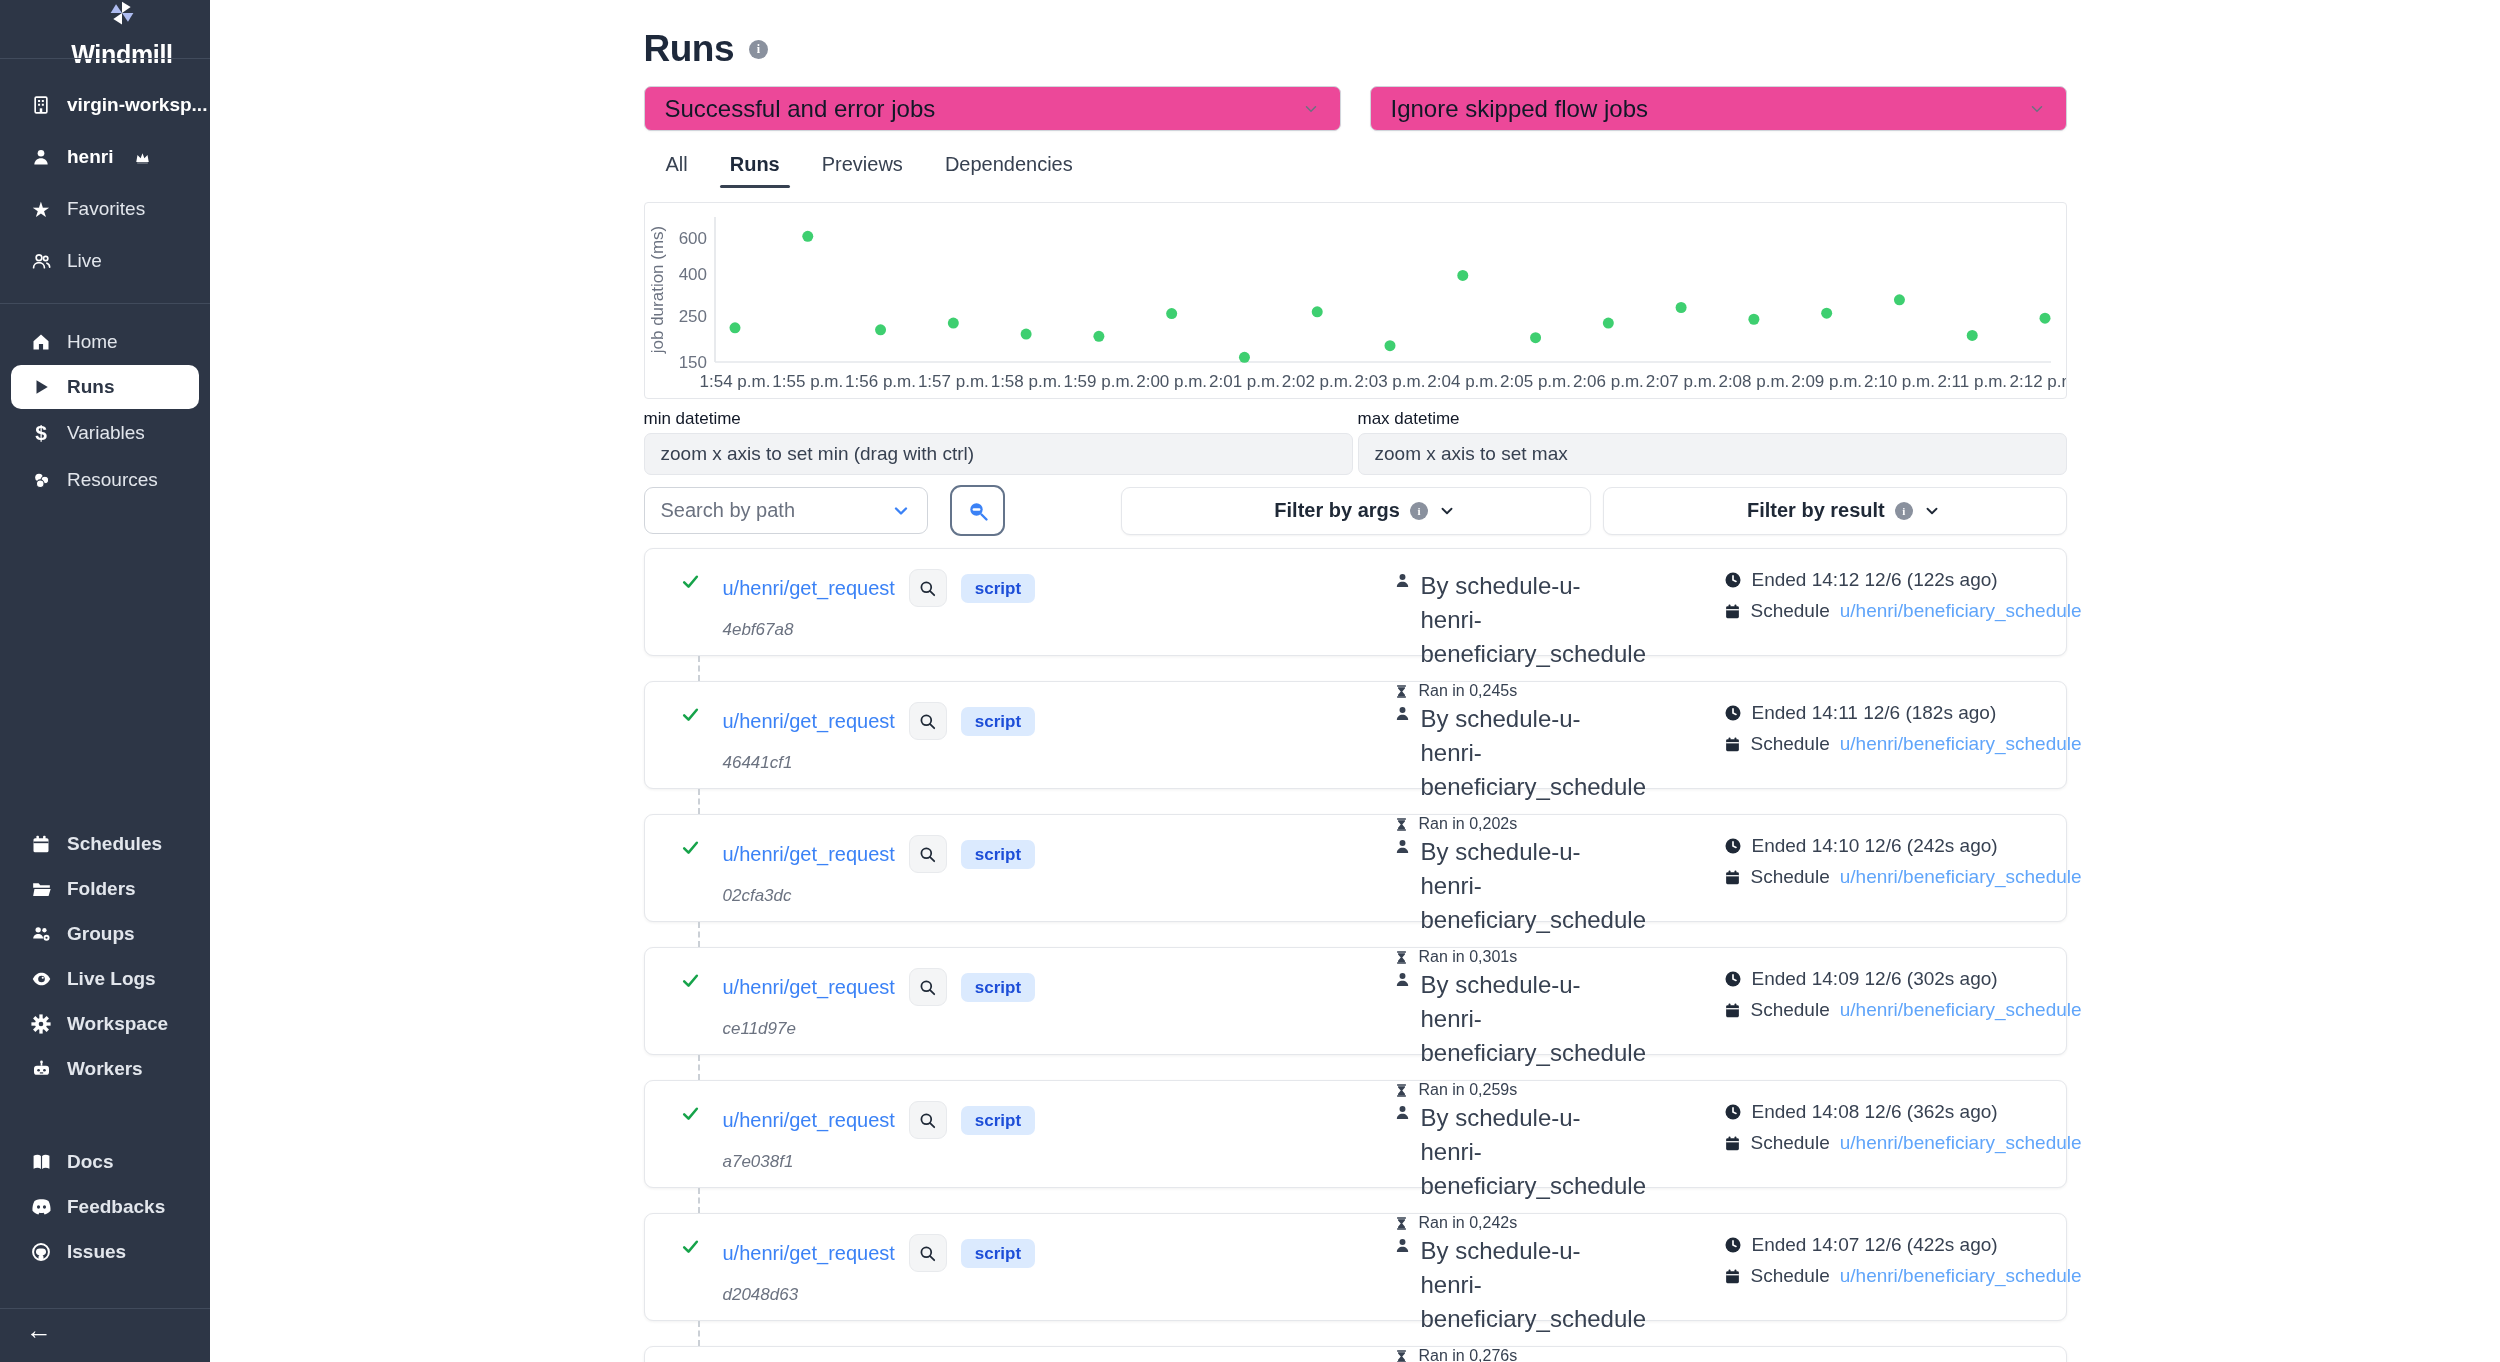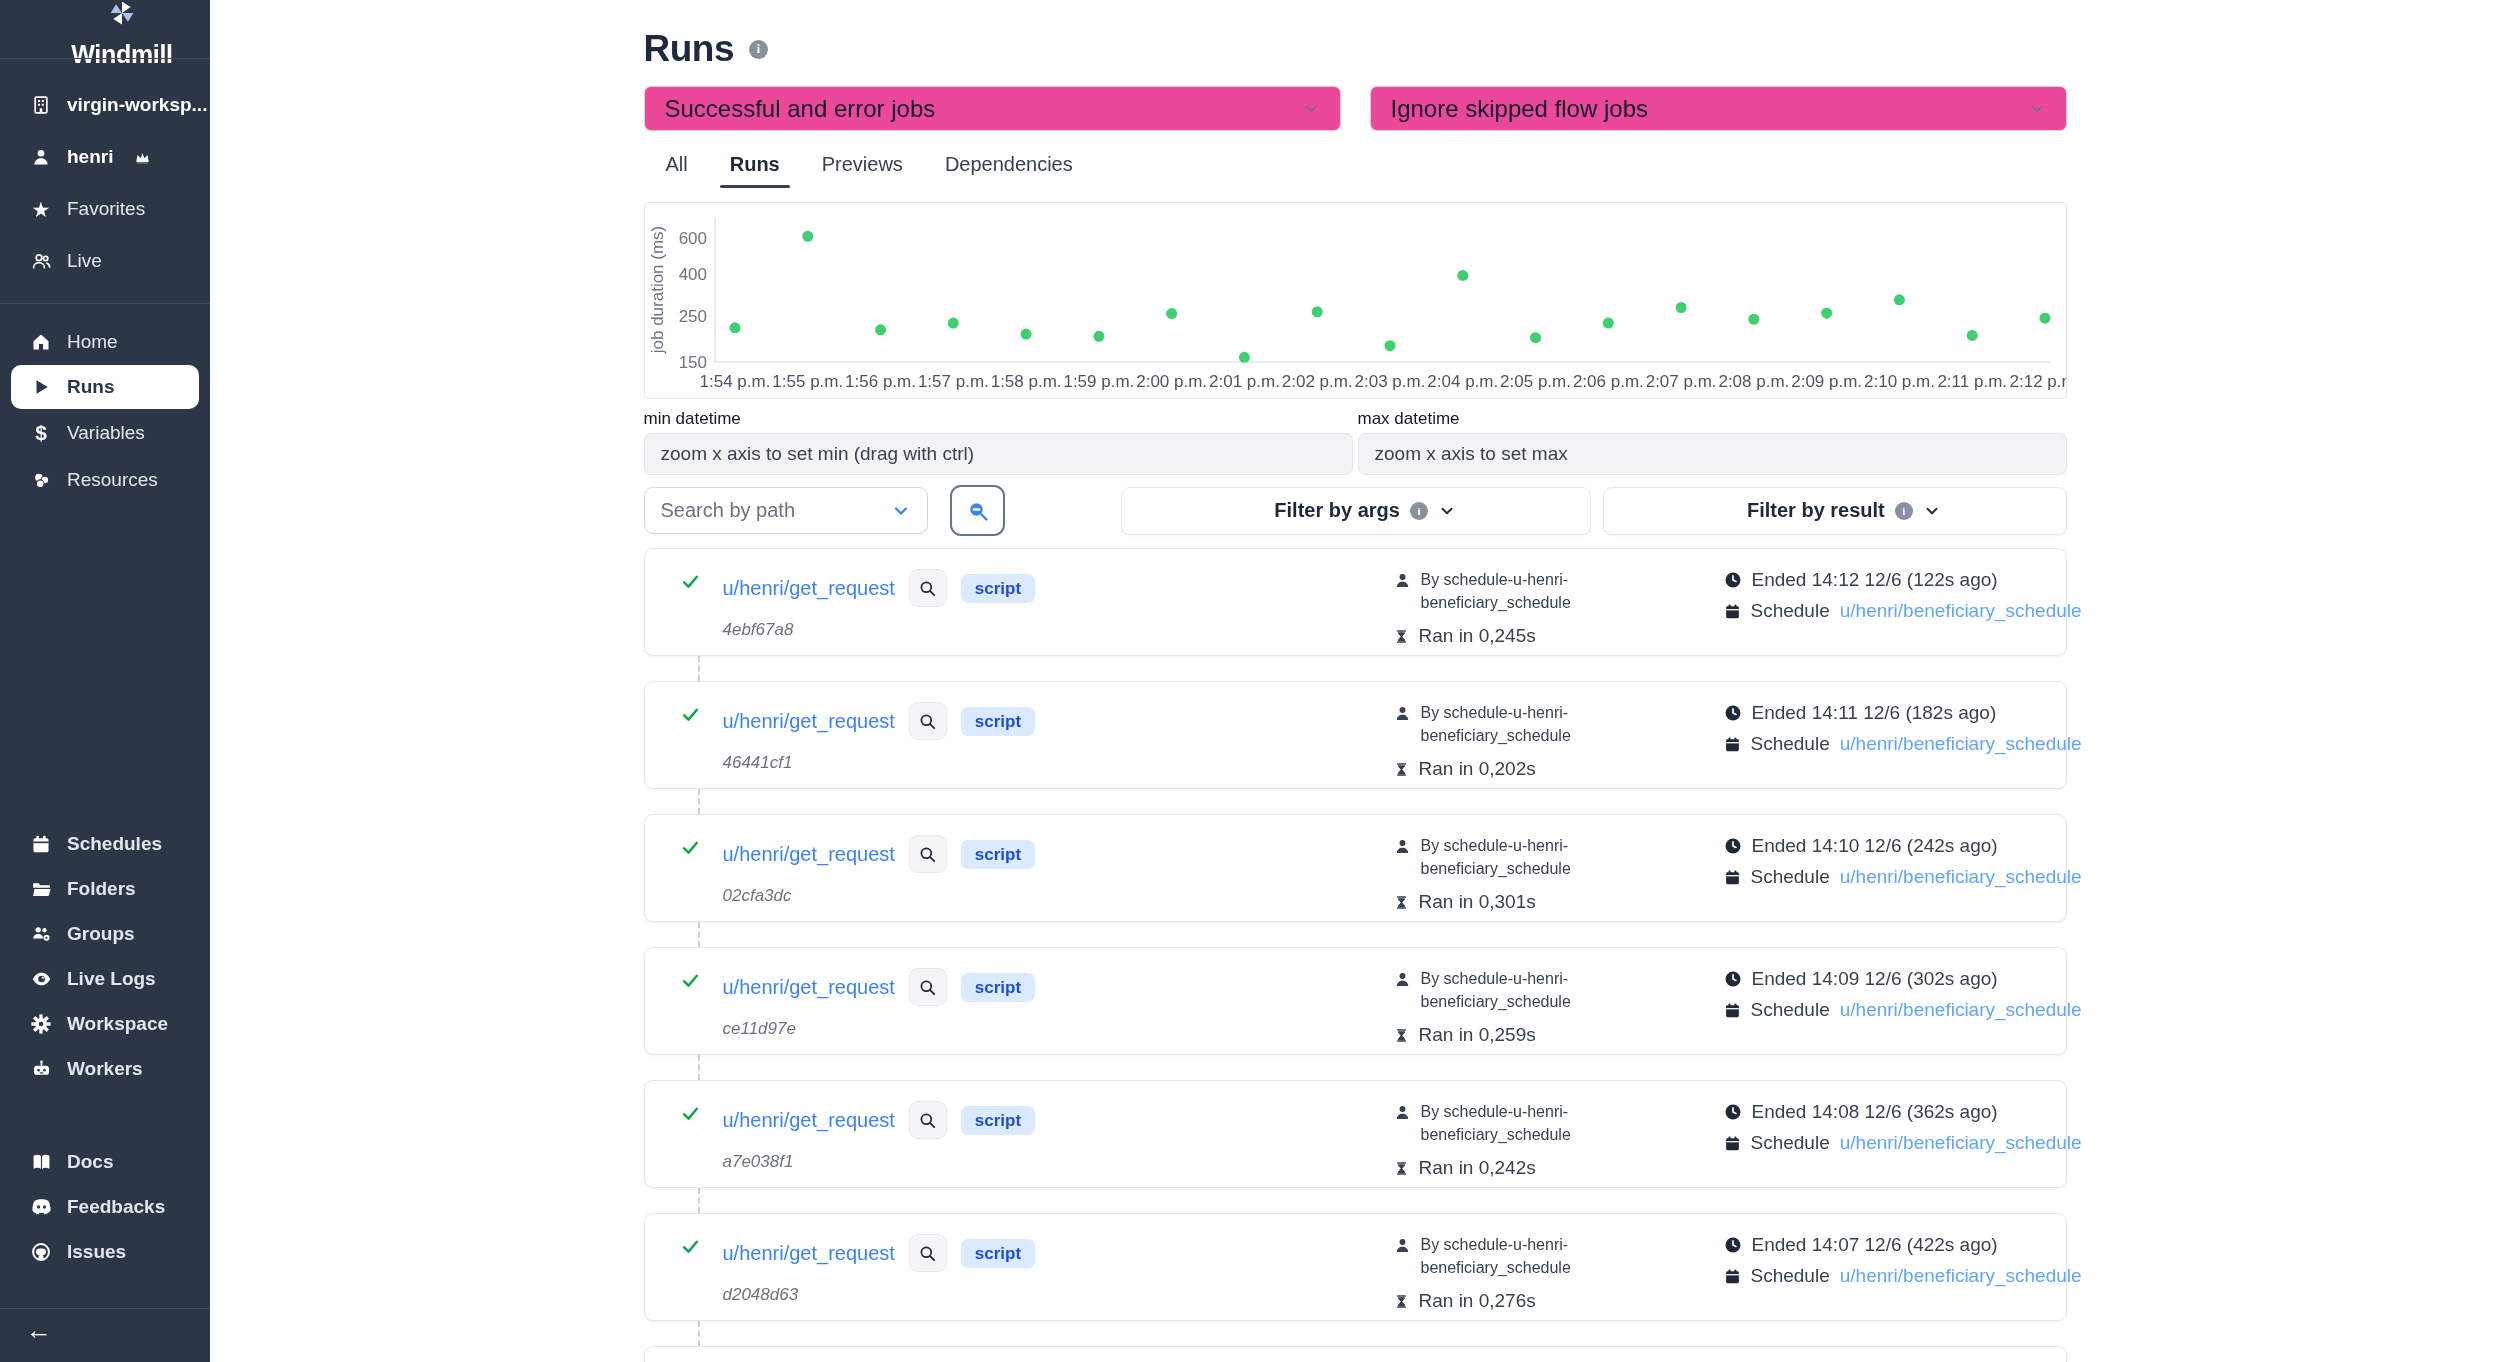--- a/index.html
+++ b/index.html
@@ -93,23 +93,23 @@
   .run-gap::before { content:""; position:absolute; left:54px; top:0; bottom:0;
     border-left:2px dashed #cbd0d6; }
   .run-check { padding-top:3px; }
   .run-title-line { display:flex; align-items:center; gap:14px; }
   .run-path { color:var(--link); font-size:20px; text-decoration:none; cursor:pointer; }
   .run-search-btn { width:38px; height:38px; border:1px solid #e8eaed; background:#f4f5f6;
     border-radius:9px; display:flex; align-items:center; justify-content:center; cursor:pointer; }
   .run-badge { background:var(--badge-bg); color:var(--badge-text); font-size:17px;
     font-weight:700; padding:6px 14px; border-radius:7px; line-height:1; }
   .run-id { margin-top:13px; font-style:italic; color:#6b7280; font-size:17px; }
-  .mid-by { display:flex; gap:10px; align-items:flex-start; color:#374151; font-size:16px; }
+  .mid-by { display:flex; gap:10px; align-items:flex-start; color:#374151; font-size:24px; }
   .mid-by .by-text { width:205px; line-height:1.42; }
-  .mid-ran { margin-top:11px; display:flex; gap:10px; align-items:center; color:#374151; font-size:19px; }
+  .mid-ran { margin-top:11px; display:flex; gap:10px; align-items:center; color:#374151; font-size:16px; }
   .right-line { display:flex; gap:10px; align-items:center; color:#374151; font-size:19px; }
   .right-line + .right-line { margin-top:9px;align-items:center; }
   .sched-link { color:var(--schedule-link); text-decoration:none; cursor:pointer; }
   .ic-inline { display:flex; align-items:center; }
 </style>
 </head>
 <body>
 
 <div class="app">
 

